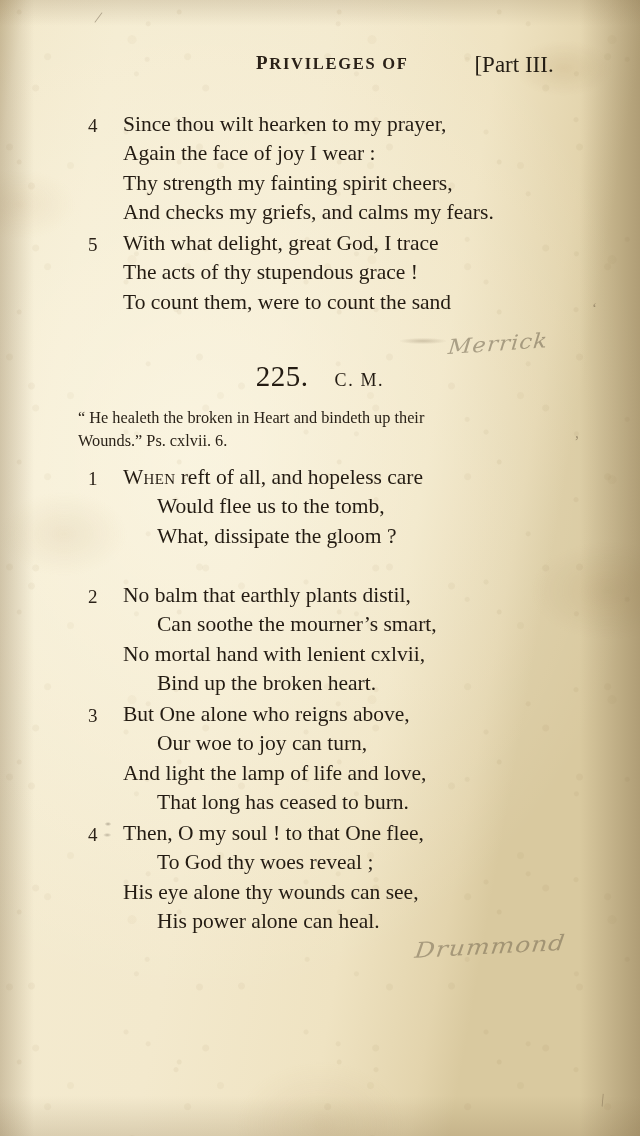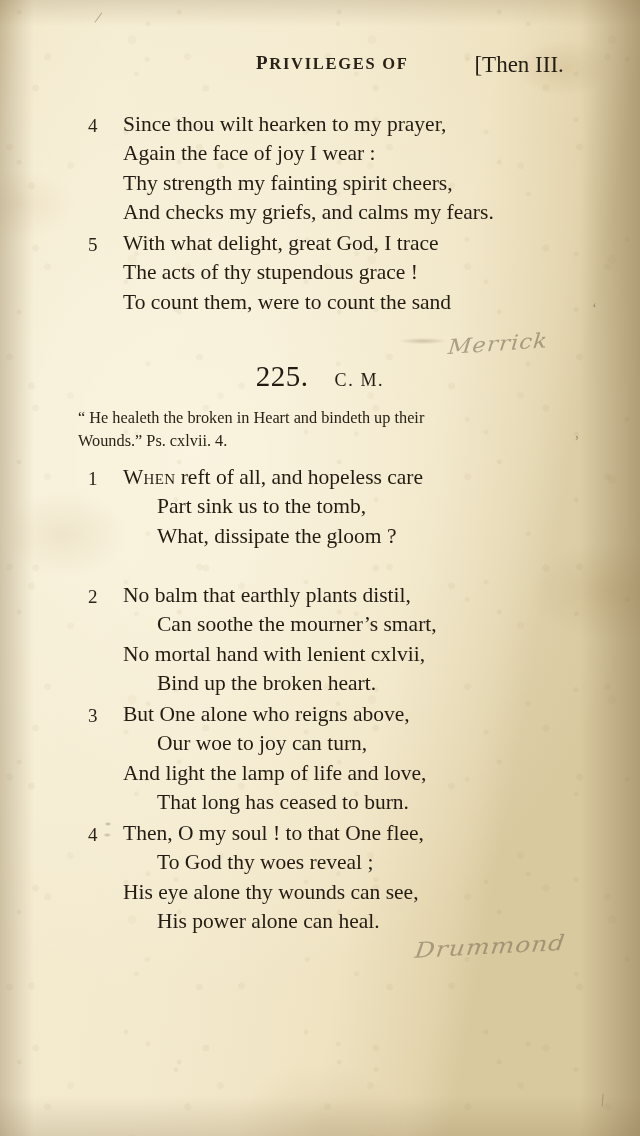--- a/index.html
+++ b/index.html
@@ -229,21 +229,21 @@
   <div class="foxing"></div>
   <div class="edge-left"></div>
   <div class="edge-right"></div>
   <div class="edge-top"></div>
   <div class="edge-bottom"></div>
 
   <div class="content">
 
     <div class="running-head">
       <span class="rh-title"><span class="cap">P</span><span>RIVILEGES OF</span></span>
-      <span class="rh-part">[Then III.</span>
+      <span class="rh-part">[Part III.</span>
     </div>
 
     <div class="stanza" style="top:110px;">
       <span class="num">4</span>
       <div class="lines">
         <span class="line">Since thou wilt hearken to my prayer,</span>
         <span class="line">Again the face of joy I wear :</span>
         <span class="line">Thy strength my fainting spirit cheers,</span>
         <span class="line">And checks my griefs, and calms my fears.</span>
       </div>
@@ -257,28 +257,28 @@
         <span class="line">To count them, were to count the sand</span>
       </div>
     </div>
 
     <div class="hymn-head" style="top:360px;">
       <span class="hymn-no">225.</span><span class="hymn-meter">C. M.</span>
     </div>
 
     <div class="epigraph" style="top:407px;">
       <span>“ He healeth the broken in Heart and bindeth up their</span><br>
-      <span>Wounds.” Ps. cxlvii. 4.</span>
+      <span>Wounds.” Ps. cxlvii. 6.</span>
     </div>
 
     <div class="stanza" style="top:463px;">
       <span class="num">1</span>
       <div class="lines">
         <span class="line"><span class="smallcaps">When</span><span> reft of all, and hopeless care</span></span>
-        <span class="line indent">Part sink us to the tomb,</span>
+        <span class="line indent">Would flee us to the tomb,</span>
         <span class="line indent">What, dissipate the gloom ?</span>
       </div>
     </div>
 
     <div class="stanza" style="top:581px;">
       <span class="num">2</span>
       <div class="lines">
         <span class="line">No balm that earthly plants distil,</span>
         <span class="line indent">Can soothe the mourner’s smart,</span>
         <span class="line">No mortal hand with lenient cxlvii,</span>

